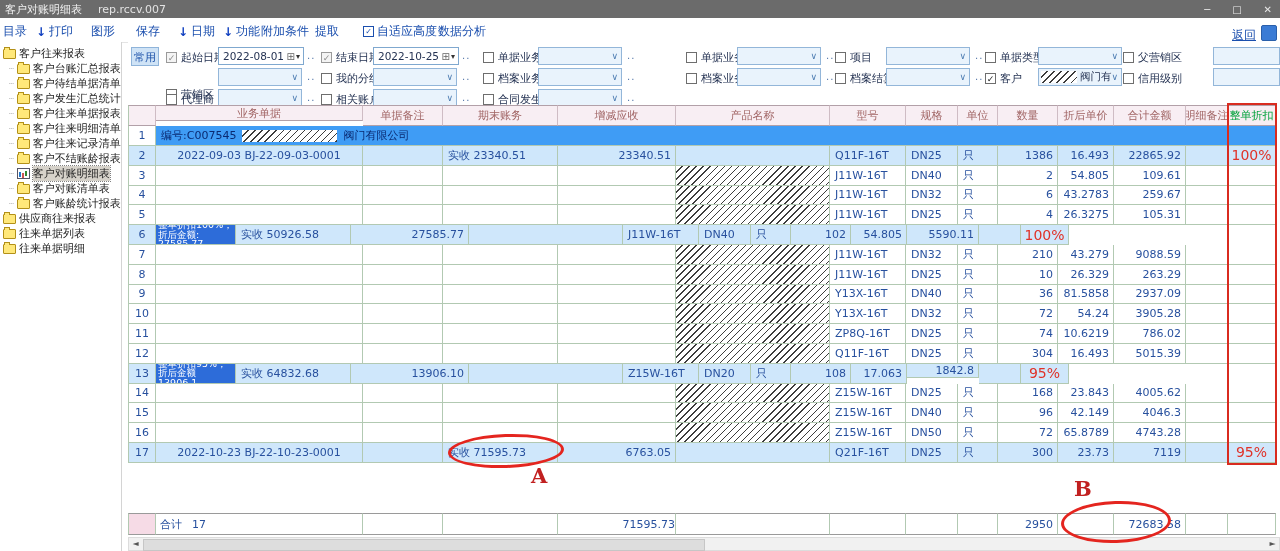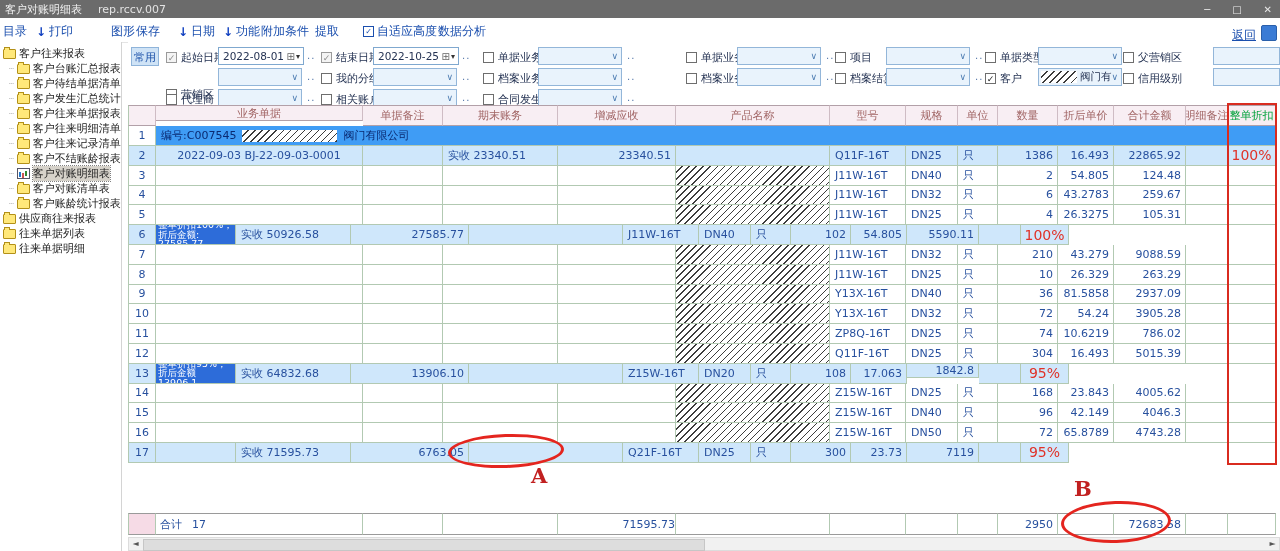--- a/index.html
+++ b/index.html
@@ -101,21 +101,21 @@
 
   <div class="menubar">
     <div id="menu-items">
         <span class="menu-item" style="left: 3px;">
           <span>目录</span>
         </span>
         <span class="menu-item" style="left: 36px;">
           <span class="micon">↓</span>
           <span>打印</span>
         </span>
-        <span class="menu-item" style="left: 91px; margin-left: 20px;">
+        <span class="menu-item" style="left: 91px;">
           <span>图形</span>
         </span>
         <span class="menu-item" style="left: 136px;">
           <span>保存</span>
         </span>
         <span class="menu-item" style="left: 178px;">
           <span class="micon">↓</span>
           <span>日期</span>
         </span>
         <span class="menu-item" style="left: 223px;">
@@ -395,21 +395,21 @@
           <div class="td c" style="width: 207px; height: 19.8px;"></div>
           <div class="td " style="width: 80px; height: 19.8px;"></div>
           <div class="td l" style="width: 115px; height: 19.8px;"></div>
           <div class="td r" style="width: 118px; height: 19.8px;"></div>
           <div class="td hatch" style="width: 154px; height: 19.8px;"></div>
           <div class="td l" style="width: 76px; height: 19.8px;">J11W-16T</div>
           <div class="td l" style="width: 52px; height: 19.8px;">DN40</div>
           <div class="td l" style="width: 40px; height: 19.8px;">只</div>
           <div class="td r" style="width: 60px; height: 19.8px;">2</div>
           <div class="td r" style="width: 56px; height: 19.8px;">54.805</div>
-          <div class="td r" style="width: 72px; height: 19.8px;">124.48</div>
+          <div class="td r" style="width: 72px; height: 19.8px;">109.61</div>
           <div class="td " style="width: 42px; height: 19.8px;"></div>
           <div class="td c disc" style="width: 48px; height: 19.8px;"></div>
         </div>
         <div class="tr">
           <div class="td num" style="width: 28px; height: 19.8px;">4</div>
           <div class="td c" style="width: 207px; height: 19.8px;"></div>
           <div class="td " style="width: 80px; height: 19.8px;"></div>
           <div class="td l" style="width: 115px; height: 19.8px;"></div>
           <div class="td r" style="width: 118px; height: 19.8px;"></div>
           <div class="td hatch" style="width: 154px; height: 19.8px;"></div>
@@ -611,20 +611,21 @@
           <div class="td l" style="width: 52px; height: 19.8px;">DN50</div>
           <div class="td l" style="width: 40px; height: 19.8px;">只</div>
           <div class="td r" style="width: 60px; height: 19.8px;">72</div>
           <div class="td r" style="width: 56px; height: 19.8px;">65.8789</div>
           <div class="td r" style="width: 72px; height: 19.8px;">4743.28</div>
           <div class="td " style="width: 42px; height: 19.8px;"></div>
           <div class="td c disc" style="width: 48px; height: 19.8px;"></div>
         </div>
         <div class="tr order">
           <div class="td num" style="width: 28px; height: 19.8px;">17</div>
+          <div class="td c" style="width: 207px; height: 19.8px;">2022-10-23 BJ-22-10-23-0001</div>
           <div class="td " style="width: 80px; height: 19.8px;"></div>
           <div class="td l" style="width: 115px; height: 19.8px;">实收 71595.73</div>
           <div class="td r" style="width: 118px; height: 19.8px;">6763.05</div>
           <div class="td hatch" style="width: 154px; height: 19.8px;"></div>
           <div class="td l" style="width: 76px; height: 19.8px;">Q21F-16T</div>
           <div class="td l" style="width: 52px; height: 19.8px;">DN25</div>
           <div class="td l" style="width: 40px; height: 19.8px;">只</div>
           <div class="td r" style="width: 60px; height: 19.8px;">300</div>
           <div class="td r" style="width: 56px; height: 19.8px;">23.73</div>
           <div class="td r" style="width: 72px; height: 19.8px;">7119</div>

